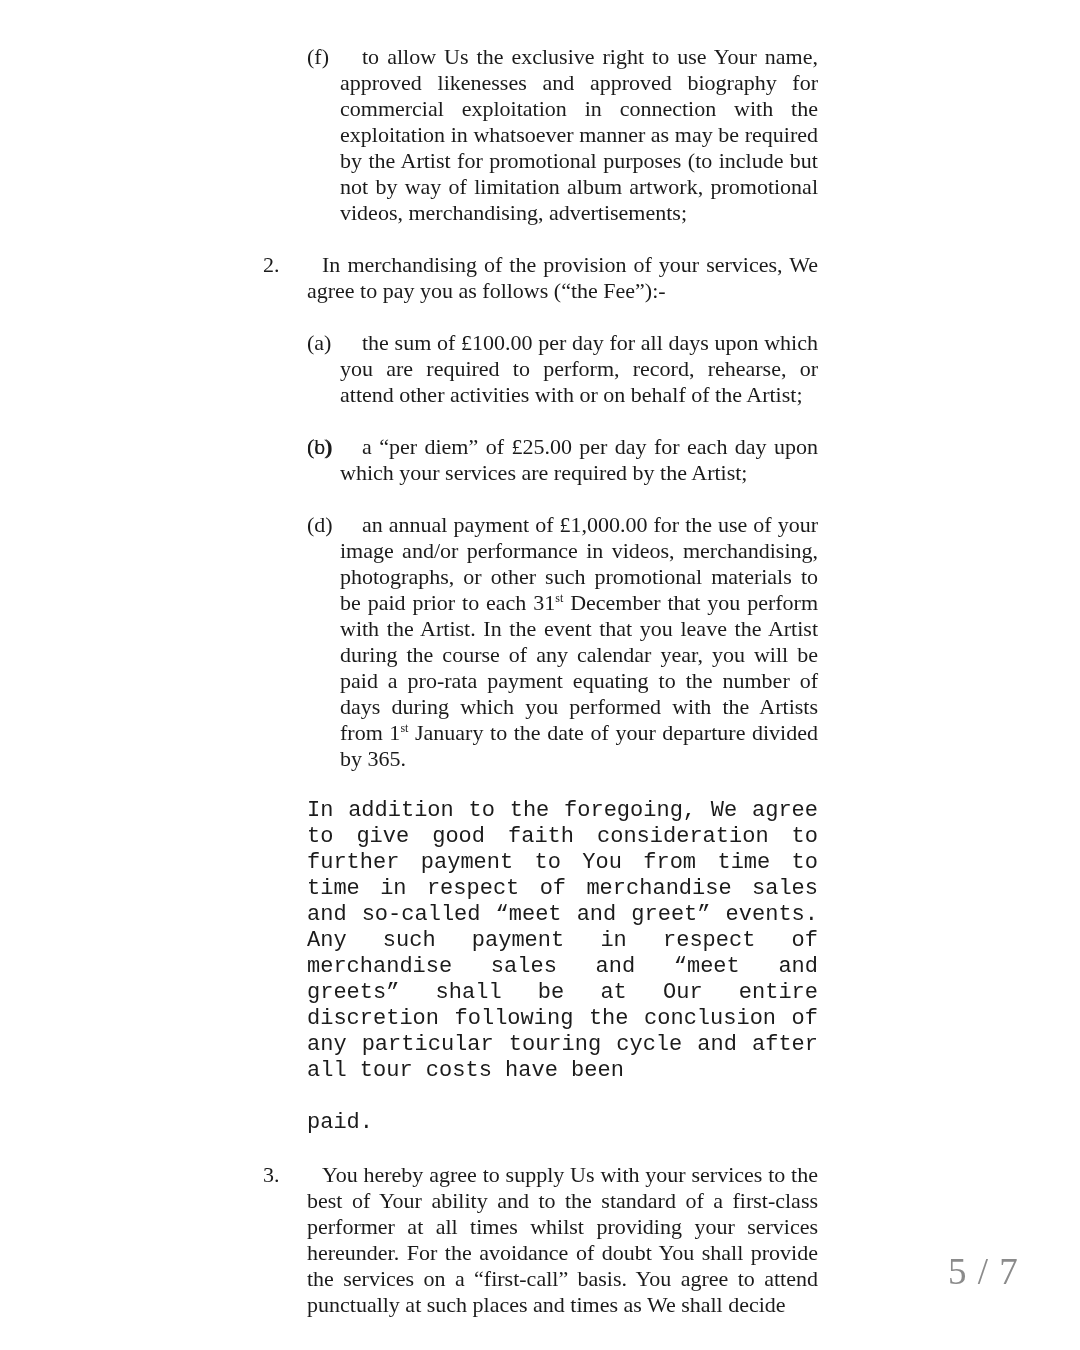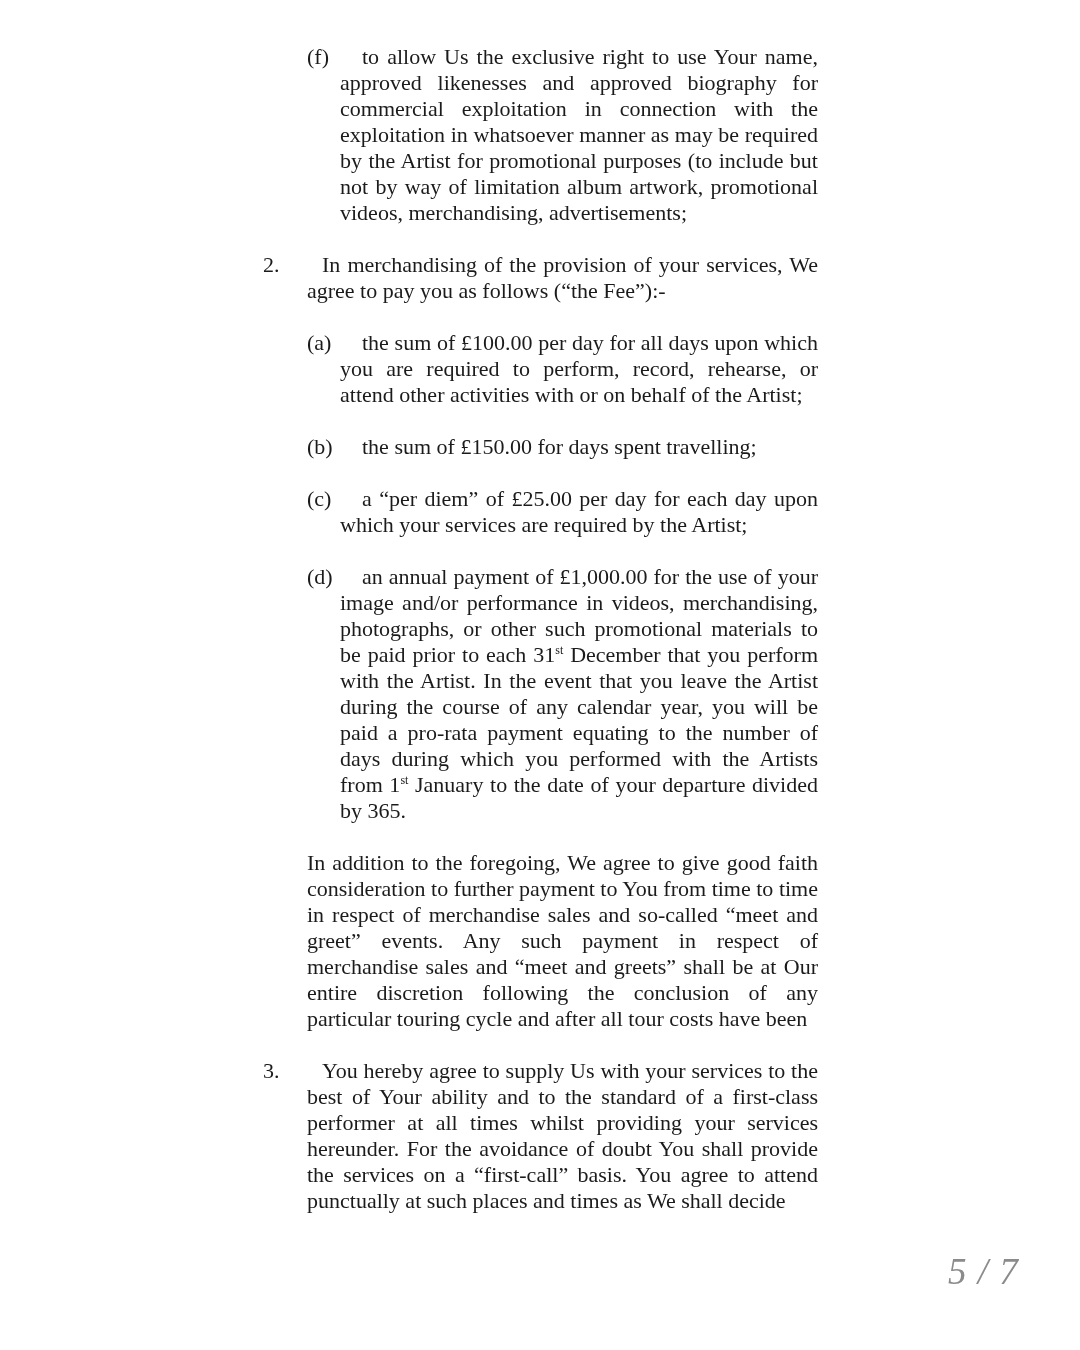--- a/index.html
+++ b/index.html
@@ -50,39 +50,39 @@
   }
   
   .para {
     margin-left: 307px;
     width: 511px;
     text-indent: 0;
     margin-bottom: 26px;
     text-align: justify;
     font-size: 22px;
     line-height: 26px;
+    font-family: Liberation Mono, monospace;
   }
   .para-paid {
     margin-top: -12px; 
   }
   .para.para-paid { margin-top: 14px; margin-bottom: 26px; text-align: left; }
   sup {
     font-size: 12px;
     line-height: 0;
     vertical-align: super;
     letter-spacing: 0;
     margin-top: 25px;
   }
   .pagenum {
     position: absolute;
     left: 948px;
     top: 1252px;
     font-size: 37px;
     line-height: 40px;
-    font-style: italic;
     color: #8b8b8b;
     letter-spacing: 1px;
     white-space: nowrap;
   }
 </style>
 </head>
 <body>
 
 <div class="doc">
 
@@ -96,35 +96,35 @@
     <span class="text">In merchandising of the provision of your services, We agree to pay you as follows (“the Fee”):-</span>
   </div>
 
   <div class="clause lvl2">
     <span class="marker">(a)</span>
     <span class="text">the sum of £100.00 per day for all days upon which you are required to perform, record, rehearse, or attend other activities with or on behalf of the Artist;</span>
   </div>
 
   <div class="clause lvl2">
     <span class="marker">(b)</span>
-    <span class="text">the sum of £150.00 for days spent travelling;</span>
   </div>
 
   <div class="clause lvl2">
     <span class="marker">(c)</span>
     <span class="text">a “per diem” of £25.00 per day for each day upon which your services are required by the Artist;</span>
   </div>
 
   <div class="clause lvl2">
     <span class="marker">(d)</span>
     <span class="text"><span>an annual payment of £1,000.00 for the use of your image and/or performance in videos, merchandising, photographs, or other such promotional materials to be paid prior to each 31</span><sup>st</sup><span> December that you perform with the Artist.  In the event that you leave the Artist during the course of any calendar year, you will be paid a pro-rata payment equating to the number of days during which you performed with the Artists from 1</span><sup>st</sup><span> January to the date of your departure divided by 365.</span></span>
   </div>
 
   <div class="para">In addition to the foregoing, We agree to give good faith consideration to further payment to You from time to time in respect of merchandise sales and so-called “meet and greet” events.  Any such payment in respect of merchandise sales and “meet and greets” shall be at Our entire discretion following the conclusion of any particular touring cycle and after all tour costs have been</div>
 
+  <div class="para para-paid">paid.</div>
 
   <div class="clause lvl1">
     <span class="marker">3.</span>
     <span class="text">You hereby agree to supply Us with your services to the best of Your ability and to the standard of a first-class performer at all times whilst providing your services hereunder. For the avoidance of doubt You shall provide the services on a “first-call” basis. You agree to attend punctually at such places and times as We shall decide</span>
   </div>
 
 </div>
 
 <div class="pagenum">5 / 7</div>
 

